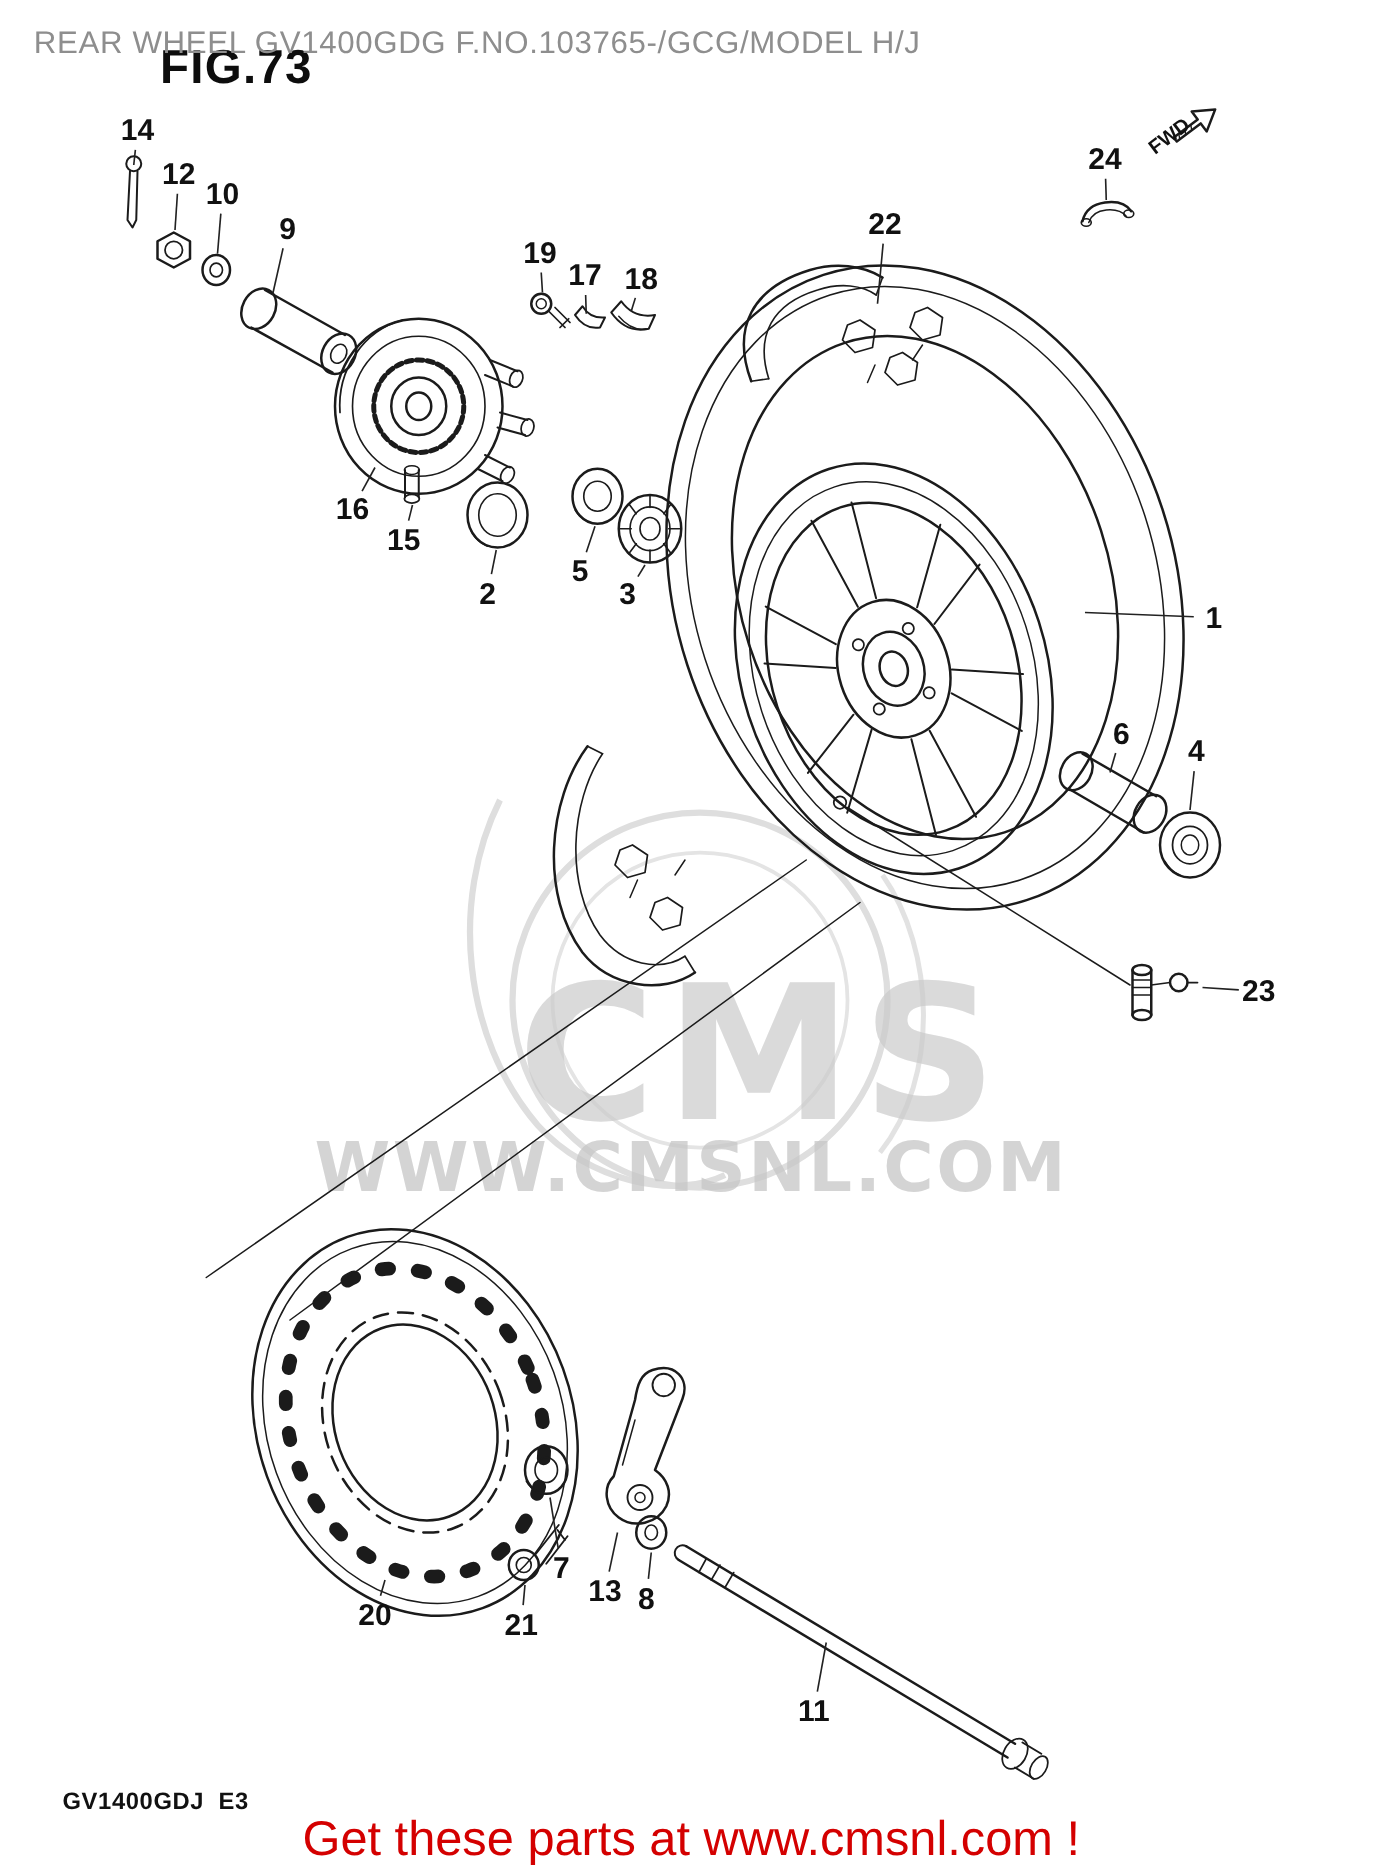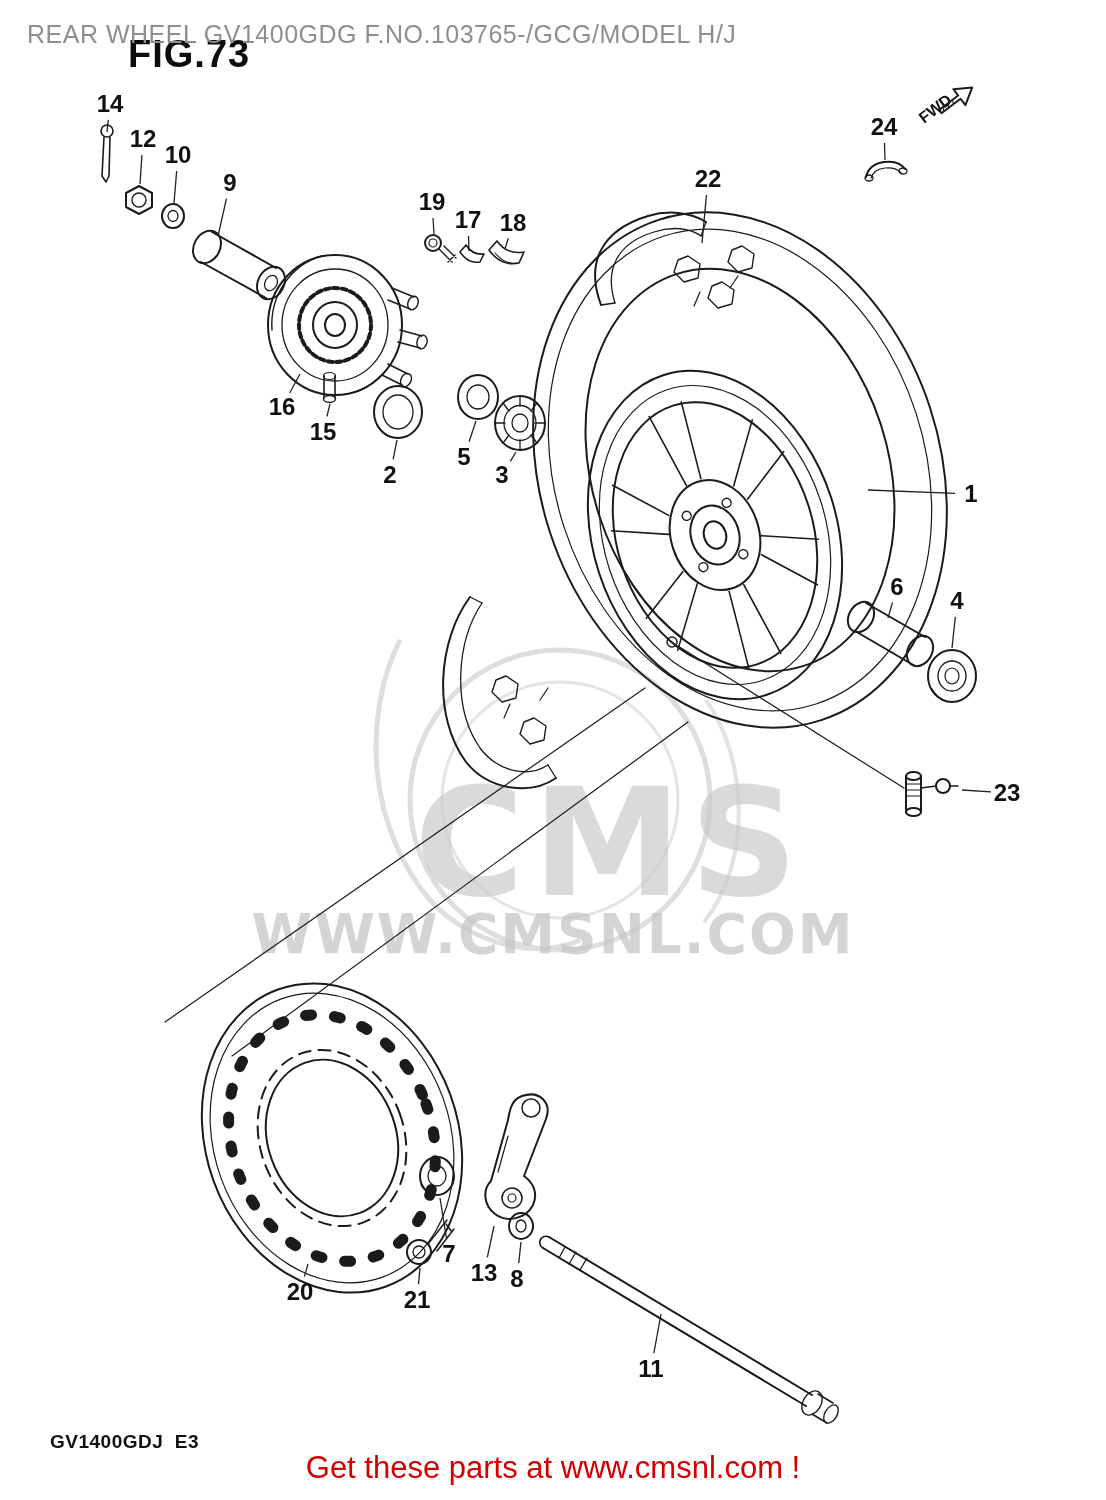--- a/index.html
+++ b/index.html
@@ -5,21 +5,21 @@
   html,body{margin:0;padding:0;background:#fff;}
   .page{position:relative;width:1106px;height:1500px;background:#ffffff;overflow:hidden;
         font-family:"Liberation Sans",sans-serif;}
   .page-title{position:absolute;left:27px;top:20px;font-size:25px;color:#8e8e8e;
               letter-spacing:.5px;white-space:nowrap;z-index:3;}
   .fig-label{position:absolute;left:128px;top:33px;font-size:38px;font-weight:700;color:#0d0d0d;
              letter-spacing:1px;z-index:2;}
   svg.diagram{position:absolute;left:0;top:0;z-index:1;}
   .model-code{position:absolute;left:50px;top:1431px;font-size:19px;font-weight:700;color:#111;
               white-space:pre;letter-spacing:.5px;z-index:3;}
-  .promo{position:absolute;left:0;right:0;top:1450px;text-align:center;font-size:31px;
+  .promo{position:absolute;left:0;right:0;top:1450px;text-align:center;font-size:39px;
          color:#d40000;z-index:3;cursor:pointer;}
   .callout{font:700 24px "Liberation Sans",sans-serif;fill:#111;text-anchor:middle;}
   .leader{stroke:#222;stroke-width:1.3;fill:none;}
   .wm-cms{font:700 150px "DejaVu Sans",sans-serif;fill:#cbcbcb;opacity:.7;text-anchor:middle;letter-spacing:8px;}
   .wm-url{font:700 55px "DejaVu Sans",sans-serif;fill:#c6c6c6;opacity:.75;text-anchor:middle;letter-spacing:2px;}
   .fwd-label{font:700 16px "Liberation Sans",sans-serif;fill:#111;}
 </style>
 </head>
 <body>
 

